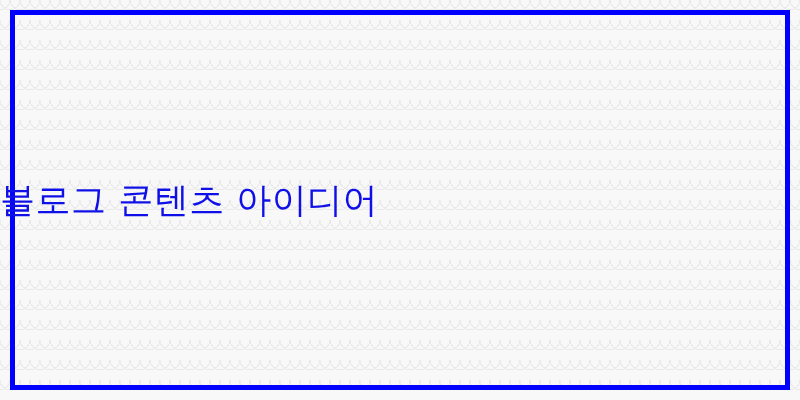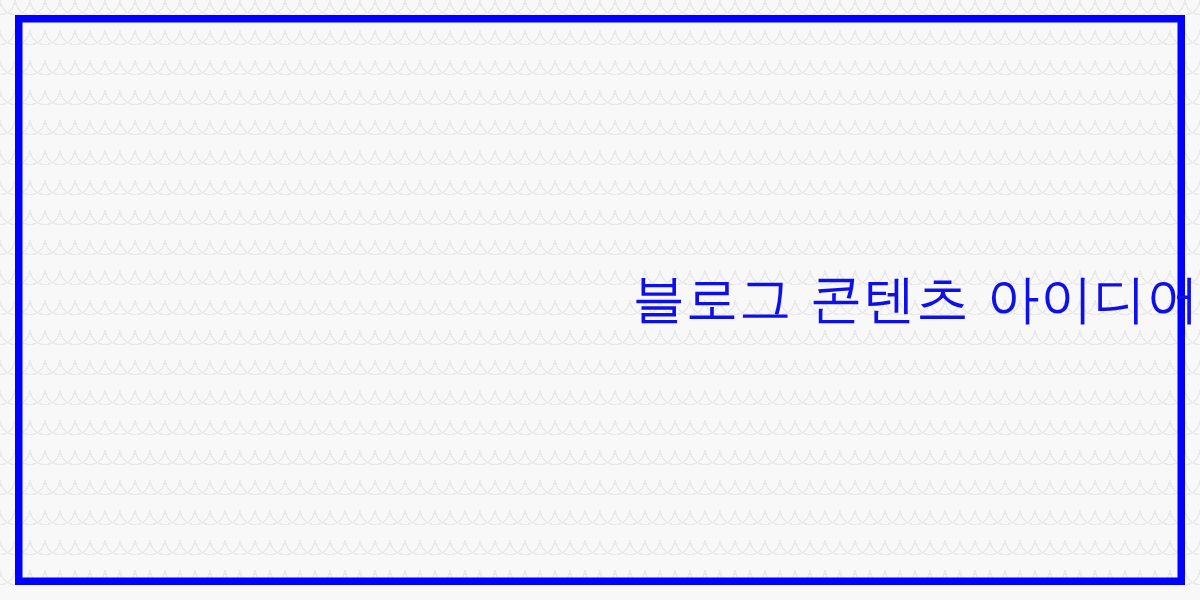--- a/index.html
+++ b/index.html
@@ -84,21 +84,21 @@
     box-sizing: border-box;
     pointer-events: none;
   }
 
   
   .content {
     position: absolute;
     inset: 0;
     display: flex;
     align-items: center;
-    justify-content: flex-end;
+    justify-content: flex-start;
   }
   .headline {
     color: #0f0fe8;
     font-size: 35px;
     font-weight: 400;
     line-height: 1.2;
     letter-spacing: 0.5px;
     text-align: center;
     white-space: nowrap;
     font-family: "DejaVu Sans", "Liberation Sans", sans-serif;

